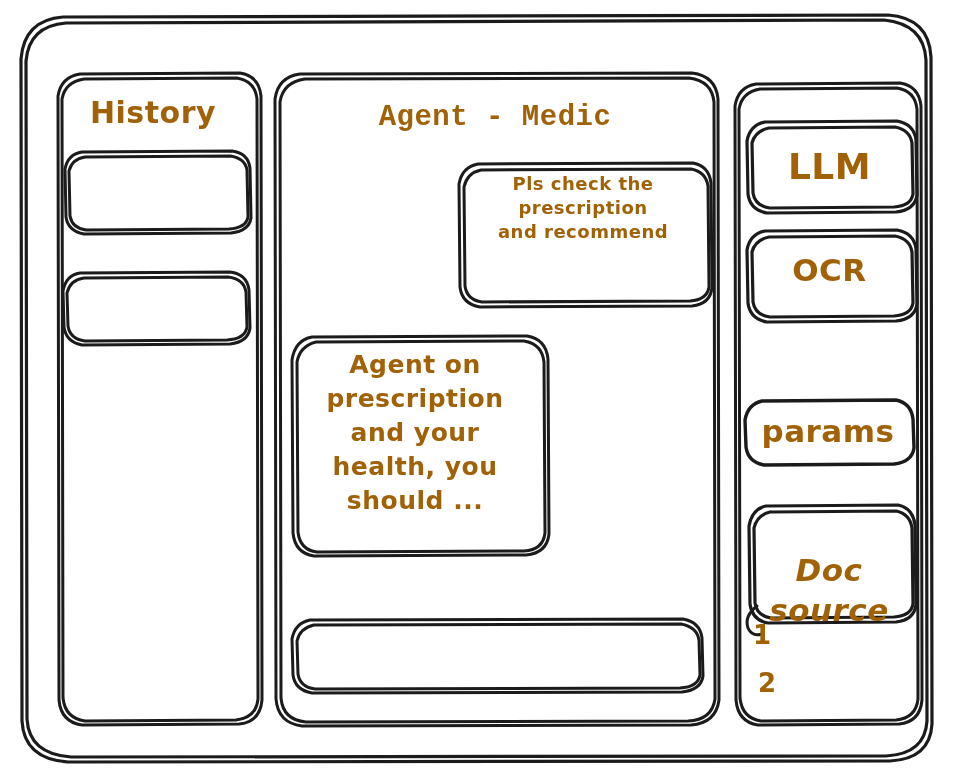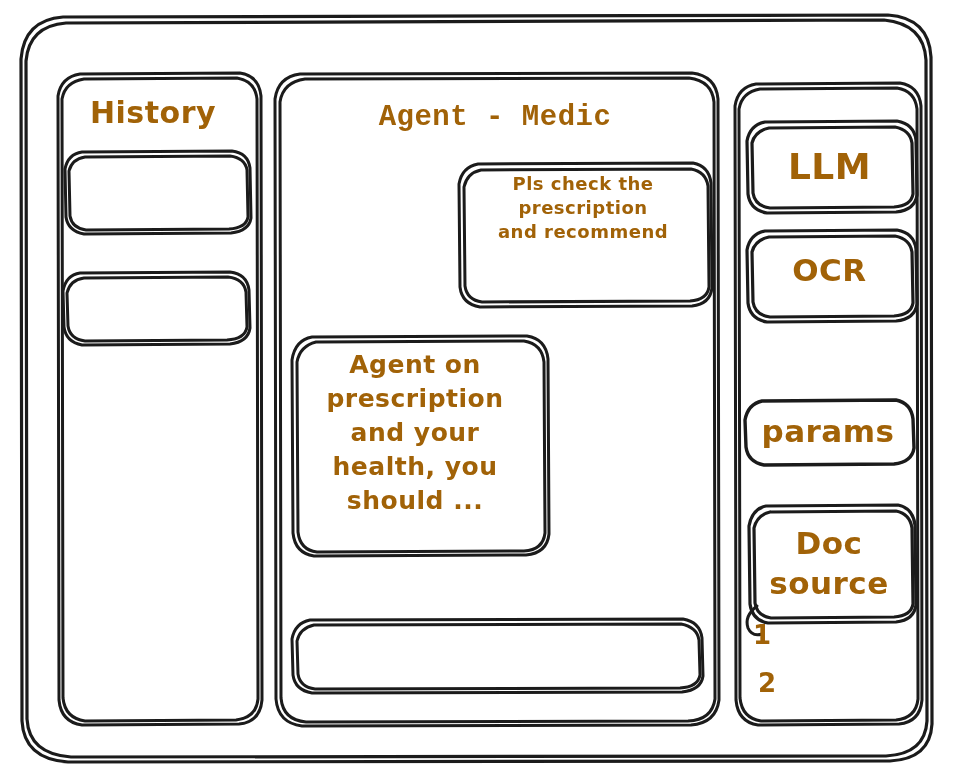--- a/index.html
+++ b/index.html
@@ -61,23 +61,24 @@
   }
   #tool-ocr-label {
     left: 752px; top: 252px; width: 155px;
     font-size: 31px;
   }
   #params-label {
     left: 748px; top: 413px; width: 160px;
     font-size: 31px;
   }
   #doc-source-label {
-    left: 750px; top: 523px; width: 158px;
+    left: 750px; top: 550px; width: 158px;
     font-size: 31px;
     line-height: 1.3;
+    font-style: italic;
   }
   .doc-item {
     font-size: 26px;
     width: 30px;
     text-align: left;
   }
   #doc-item-1 { left: 753px; top: 620px; }
   #doc-item-2 { left: 758px; top: 668px; }
 
   .hit {

